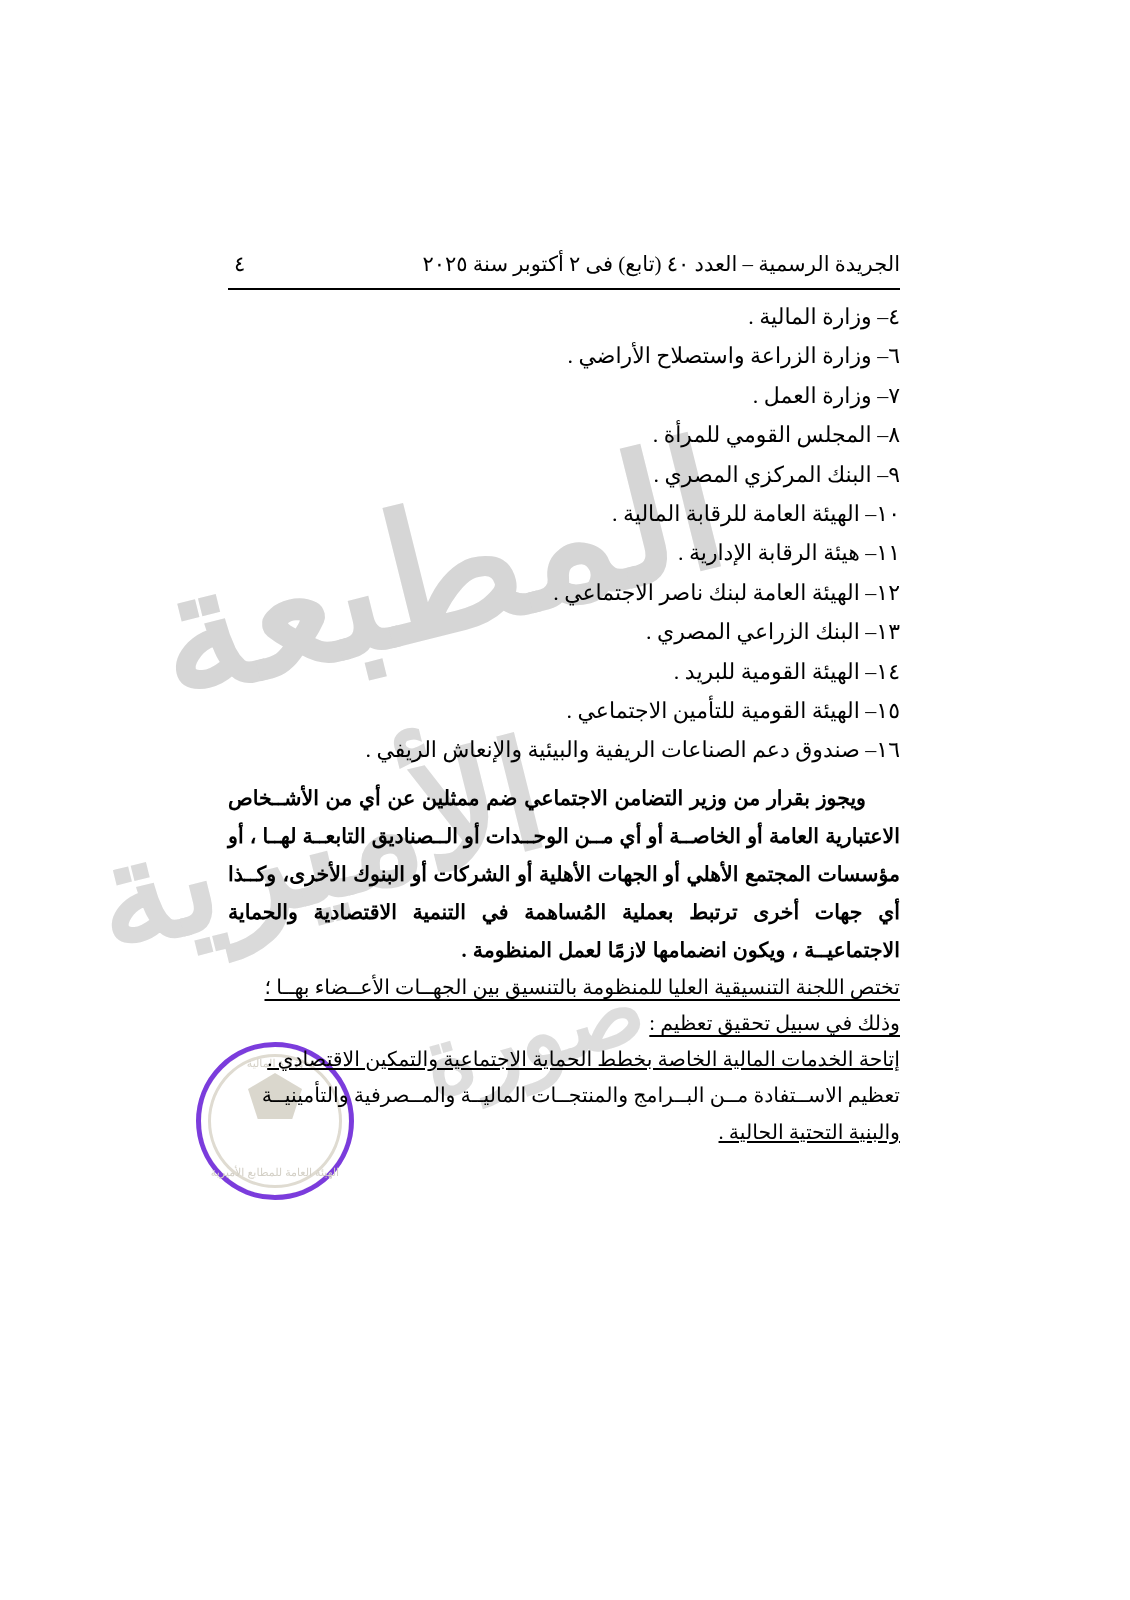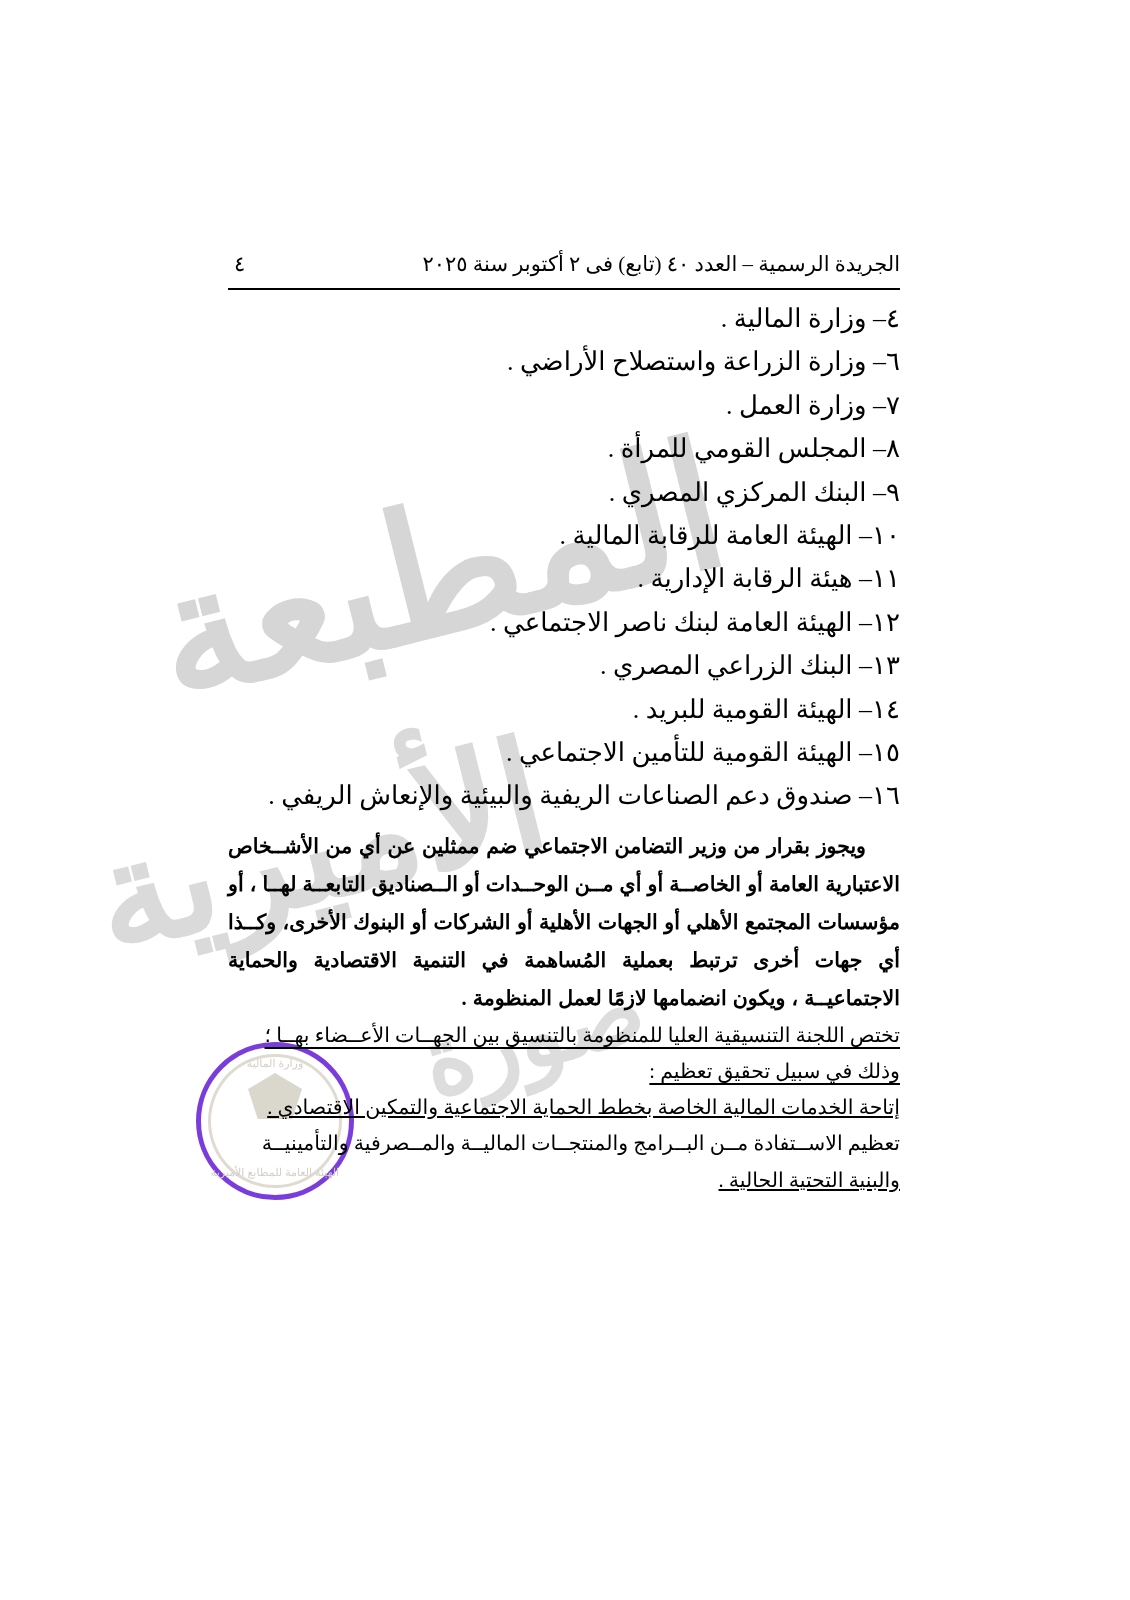--- a/index.html
+++ b/index.html
@@ -133,21 +133,21 @@
   .body-block {
     position: absolute;
     top: 306px;
     left: 228px;
     width: 672px;
     direction: rtl;
     text-align: right;
   }
 
   .list-item {
-    font-size: 26px;
+    font-size: 22px;
     line-height: 1.0;
     margin: 0 0 17.4px 0;
     white-space: nowrap;
   }
 
   .para {
     font-size: 20.5px;
     line-height: 38px;
     margin: 0;
     text-align: justify;

